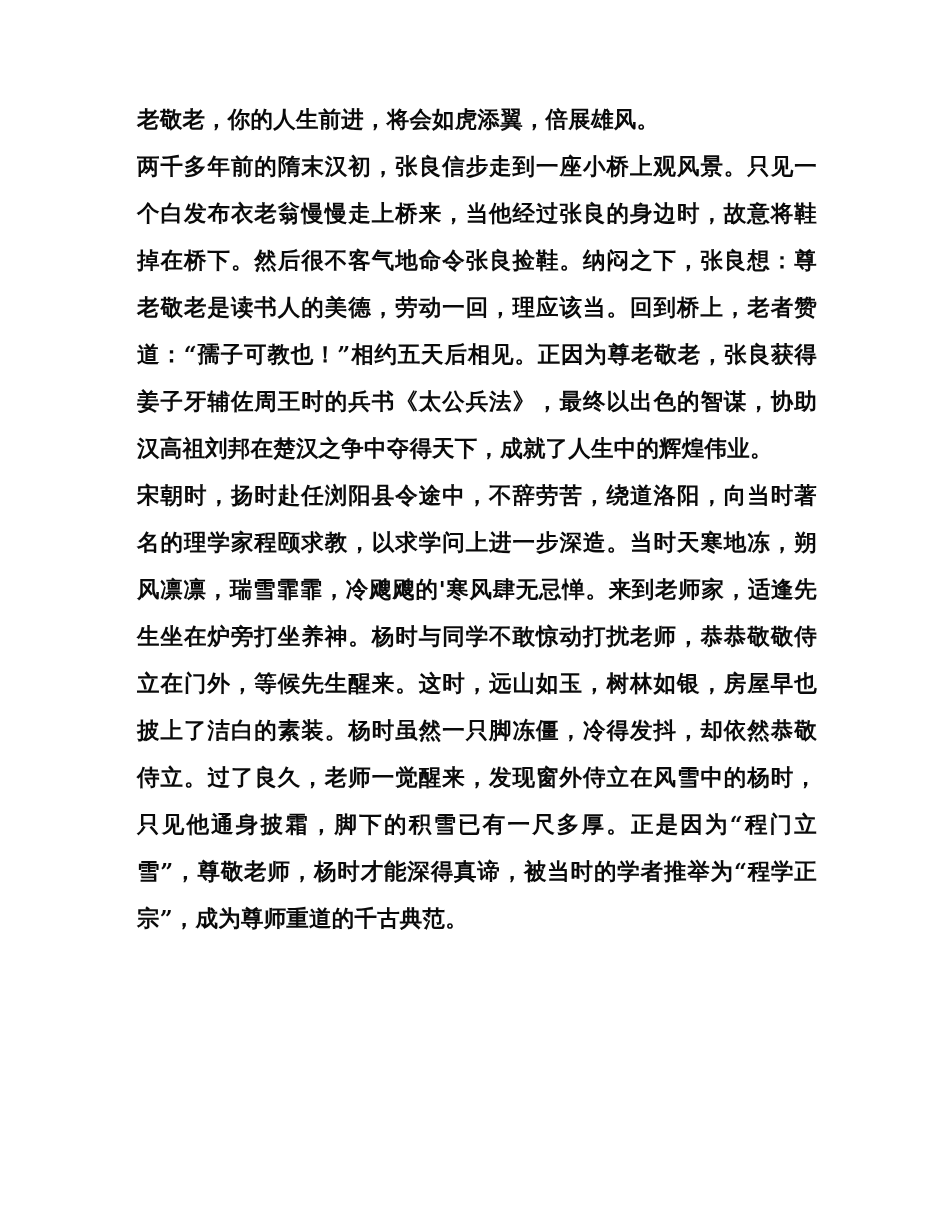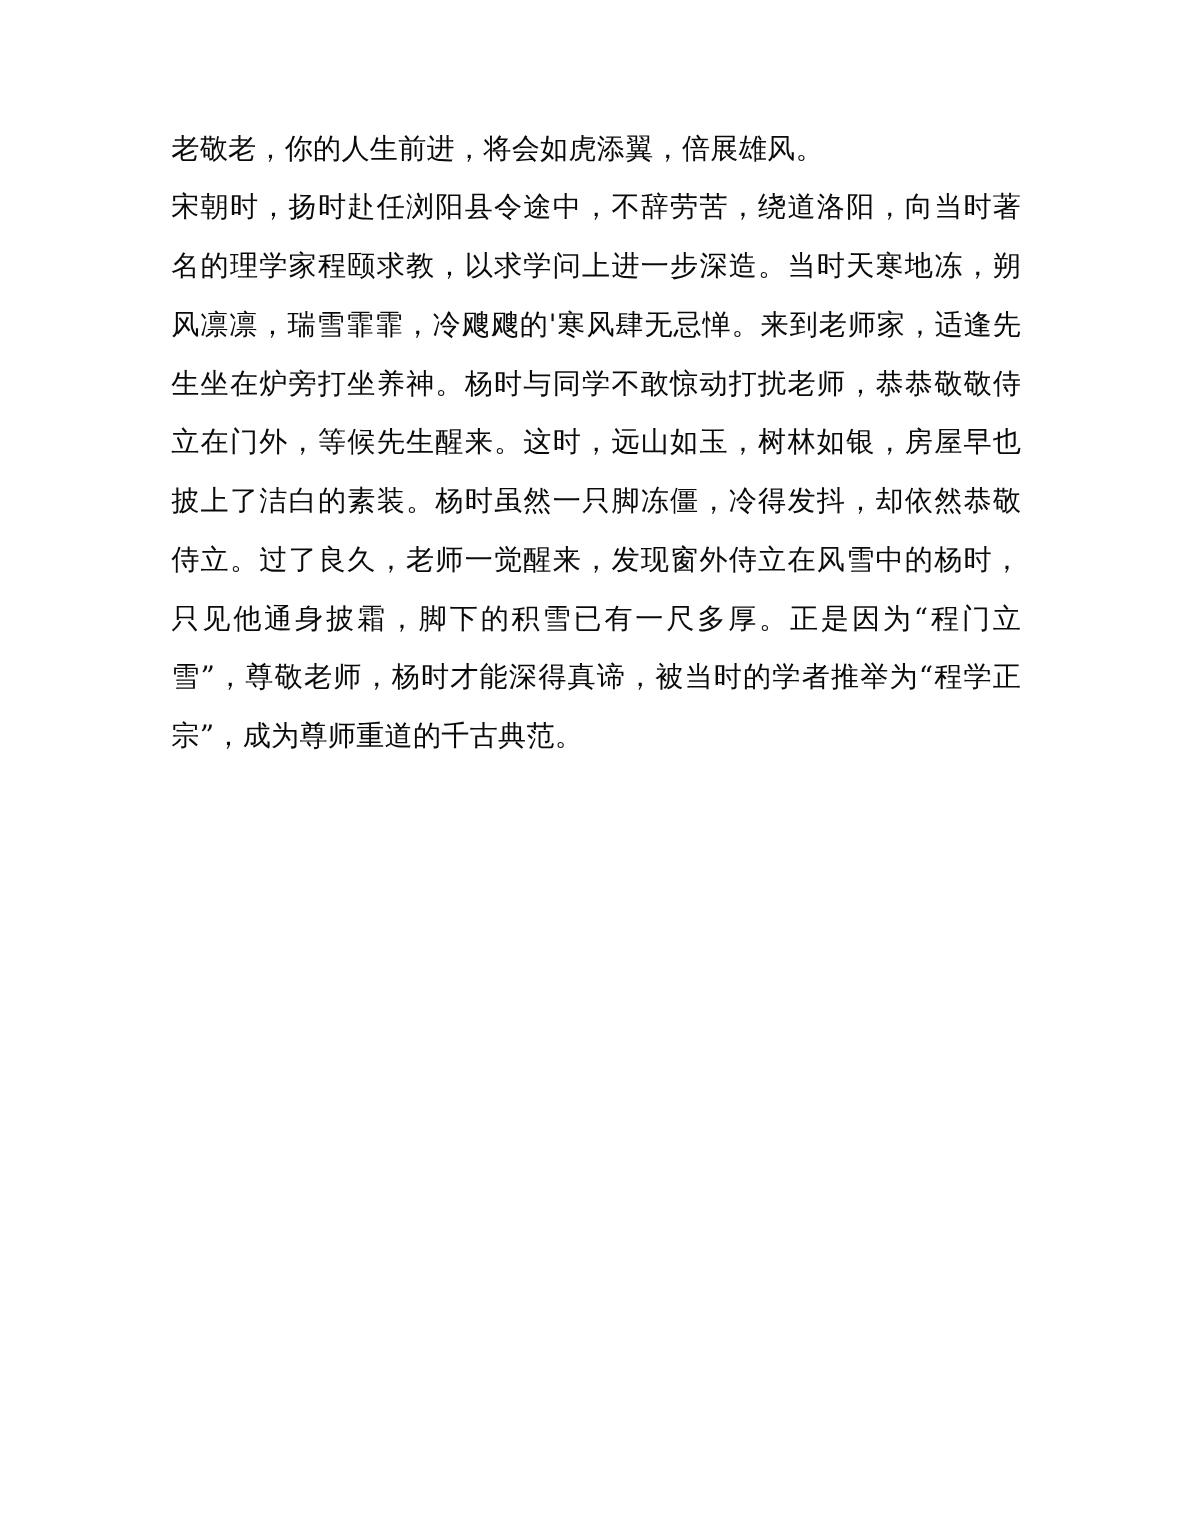--- a/index.html
+++ b/index.html
@@ -28,26 +28,28 @@
     width: 680px;
   }
   .para {
     margin: 0;
     font-size: 22.5px;
     line-height: 47px;
     letter-spacing: 0.2px;
     text-align: justify;
     text-justify: inter-ideograph;
     color: #0a0a0a;
+    font-weight: bold;
   }
   .para + .para {
     margin-top: 0;
   }
 </style>
 </head>
 <body>
 
 <div class="page">
   <div class="content">
     <p class="para">老敬老，你的人生前进，将会如虎添翼，倍展雄风。</p>
+    <p class="para">两千多年前的隋末汉初，张良信步走到一座小桥上观风景。只见一个白发布衣老翁慢慢走上桥来，当他经过张良的身边时，故意将鞋掉在桥下。然后很不客气地命令张良捡鞋。纳闷之下，张良想：尊老敬老是读书人的美德，劳动一回，理应该当。回到桥上，老者赞道：“孺子可教也！”相约五天后相见。正因为尊老敬老，张良获得姜子牙辅佐周王时的兵书《太公兵法》，最终以出色的智谋，协助汉高祖刘邦在楚汉之争中夺得天下，成就了人生中的辉煌伟业。</p>
     <p class="para">宋朝时，扬时赴任浏阳县令途中，不辞劳苦，绕道洛阳，向当时著名的理学家程颐求教，以求学问上进一步深造。当时天寒地冻，朔风凛凛，瑞雪霏霏，冷飕飕的'寒风肆无忌惮。来到老师家，适逢先生坐在炉旁打坐养神。杨时与同学不敢惊动打扰老师，恭恭敬敬侍立在门外，等候先生醒来。这时，远山如玉，树林如银，房屋早也披上了洁白的素装。杨时虽然一只脚冻僵，冷得发抖，却依然恭敬侍立。过了良久，老师一觉醒来，发现窗外侍立在风雪中的杨时，只见他通身披霜，脚下的积雪已有一尺多厚。正是因为“程门立雪”，尊敬老师，杨时才能深得真谛，被当时的学者推举为“程学正宗”，成为尊师重道的千古典范。</p>
   </div>
 </div>
 
 </body></html>

